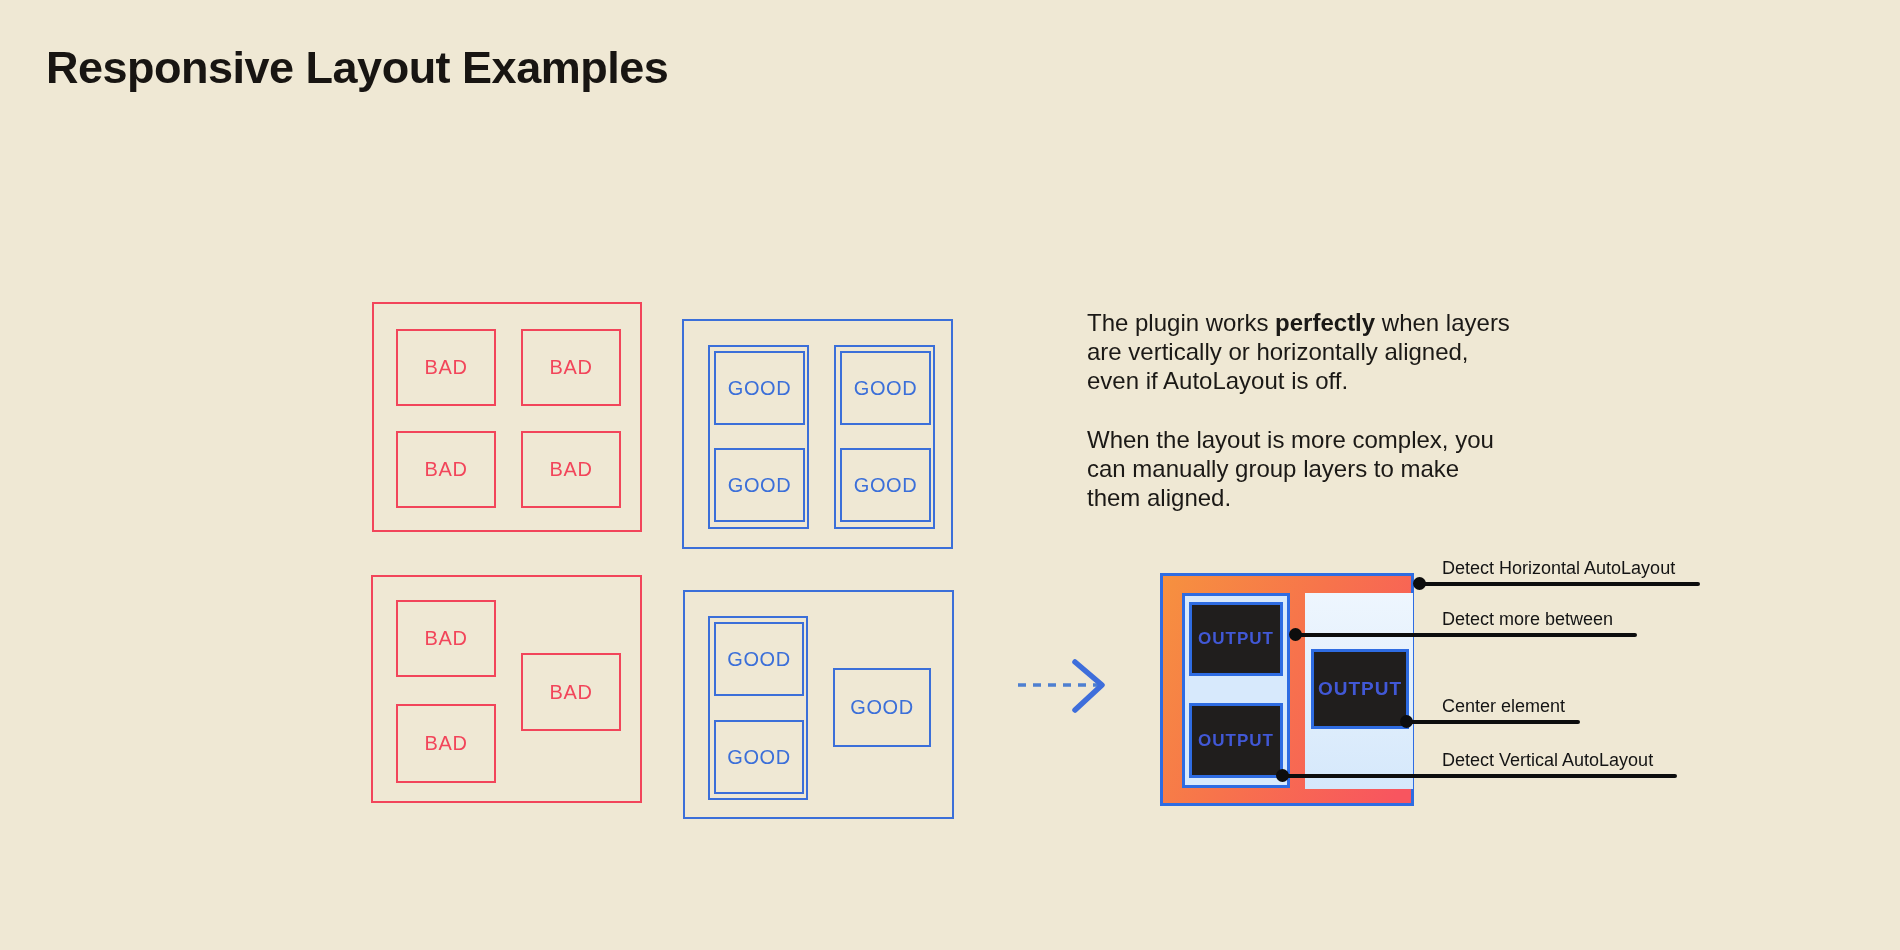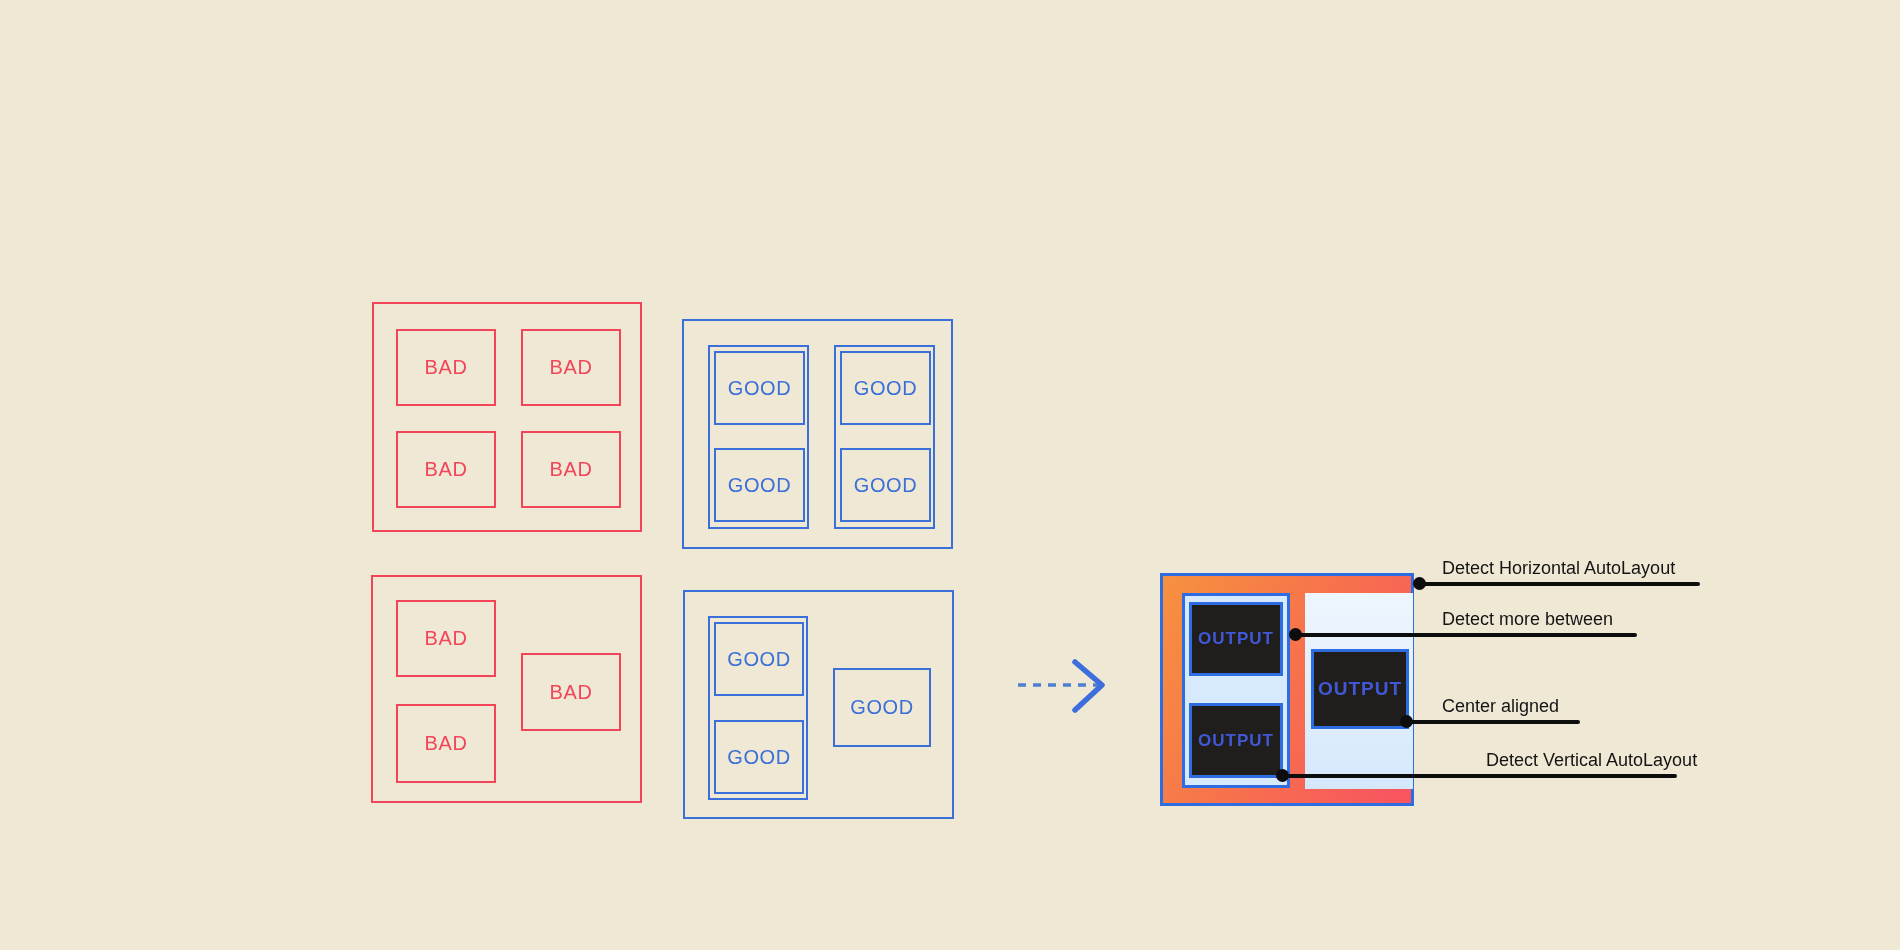--- a/index.html
+++ b/index.html
@@ -52,20 +52,21 @@
   
   .callout-label{position:absolute;font-size:18px;color:#141414;white-space:nowrap;text-align:center;}
   .callout-line{position:absolute;height:4px;background:var(--line);border-radius:2px;}
   .callout-dot{position:absolute;width:13px;height:13px;border-radius:50%;background:var(--line);}
 </style>
 </head>
 <body>
 
 <div class="canvas">
 
+  <h1 class="abs page-title">Responsive Layout Examples</h1>
 
   <div class="group red" style="left:372px;top:302px;width:270px;height:230px;">
     <div class="cell red" style="left:22px;top:25px;width:100px;height:77px;">BAD</div>
     <div class="cell red" style="left:147px;top:25px;width:100px;height:77px;">BAD</div>
     <div class="cell red" style="left:22px;top:127px;width:100px;height:77px;">BAD</div>
     <div class="cell red" style="left:147px;top:127px;width:100px;height:77px;">BAD</div>
   </div>
 
   <div class="group blue" style="left:682px;top:303px;width:271px;height:230px;">
     <div class="colgroup" style="left:24px;top:24px;width:101px;height:184px;">
@@ -85,20 +86,24 @@
   </div>
 
   <div class="group blue" style="left:683px;top:574px;width:271px;height:229px;">
     <div class="colgroup" style="left:23px;top:24px;width:100px;height:184px;">
       <div class="cell blue" style="left:4px;top:4px;width:90px;height:74px;">GOOD</div>
       <div class="cell blue" style="left:4px;top:102px;width:90px;height:74px;">GOOD</div>
     </div>
     <div class="cell blue" style="left:148px;top:76px;width:98px;height:79px;">GOOD</div>
   </div>
 
+  <div class="abs desc">
+    <p><span>The plugin works </span><b>perfectly</b><span> when layers are vertically or horizontally aligned, even if AutoLayout is off.</span></p>
+    <p>When the layout is more complex, you can manually group layers to make them aligned.</p>
+  </div>
 
   <svg class="abs arrow-svg" width="106" height="68" viewBox="0 0 106 68">
     <line x1="12" y1="35" x2="92" y2="35" stroke="#4e7fd0" stroke-width="3.5" stroke-dasharray="8 7"></line>
     <polyline points="69,12 96,35 69,60" fill="none" stroke="#3e6edb" stroke-width="5.5" stroke-linecap="round" stroke-linejoin="round"></polyline>
   </svg>
 
   <div class="abs output">
     <div class="out-col-left">
       <div class="out-box" style="left:4px;top:6px;width:94px;height:74px;">
         <span>OUTPUT</span>
@@ -115,21 +120,21 @@
   </div>
 
   <div class="callout-label" style="left:1442px;top:558px;">Detect Horizontal AutoLayout</div>
   <div class="callout-line" style="left:1420px;top:582px;width:280px;"></div>
   <div class="callout-dot" style="left:1413px;top:577px;"></div>
 
   <div class="callout-label" style="left:1442px;top:609px;">Detect more between</div>
   <div class="callout-line" style="left:1296px;top:633px;width:341px;"></div>
   <div class="callout-dot" style="left:1289px;top:628px;"></div>
 
-  <div class="callout-label" style="left:1442px;top:696px;">Center aligned</div>
+  <div class="callout-label" style="left:1442px;top:696px;">Center element</div>
   <div class="callout-line" style="left:1407px;top:720px;width:173px;"></div>
   <div class="callout-dot" style="left:1400px;top:715px;"></div>
 
-  <div class="callout-label" style="left:1486px;top:750px;">Detect Vertical AutoLayout</div>
+  <div class="callout-label" style="left:1442px;top:750px;">Detect Vertical AutoLayout</div>
   <div class="callout-line" style="left:1283px;top:774px;width:394px;"></div>
   <div class="callout-dot" style="left:1276px;top:769px;"></div>
 
 </div>
 
 </body></html>

